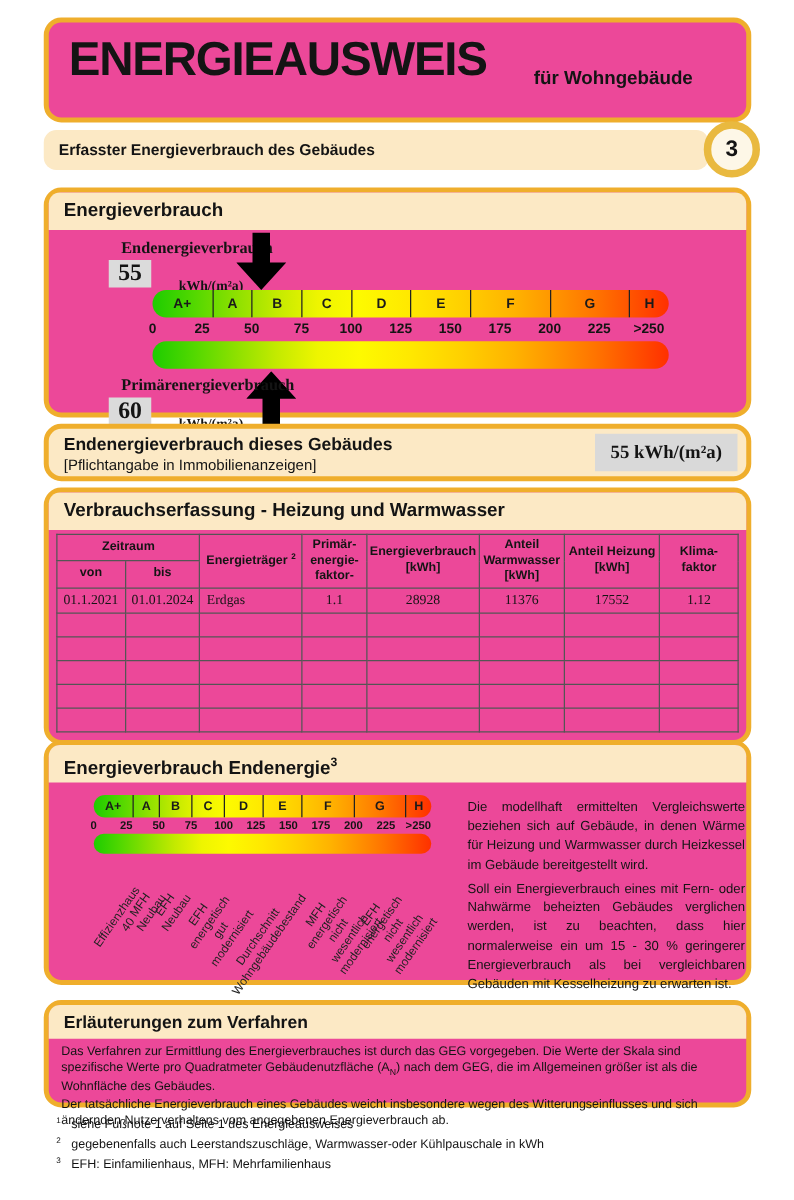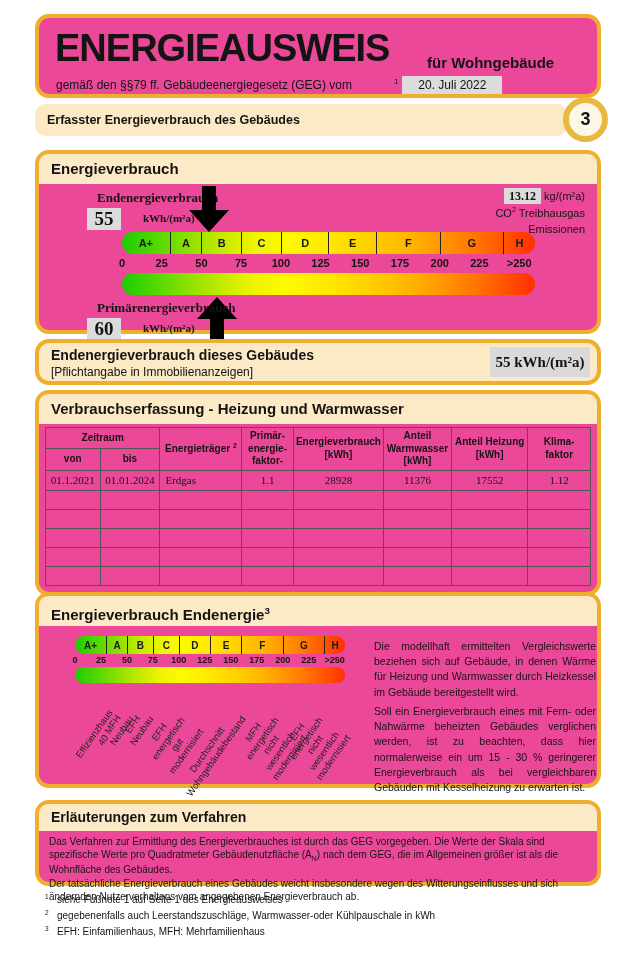--- a/index.html
+++ b/index.html
@@ -26,38 +26,38 @@
   #date-box{display:inline-block;background:var(--graybox);padding:2px 16px;font-size:12px;margin-left:4px;min-width:100px;text-align:center;}
 
   
   #banner{position:absolute;left:35px;top:104px;width:532px;height:32px;background:var(--peach);border-radius:10px;display:flex;align-items:center;padding-left:12px;font-weight:bold;font-size:12.5px;}
   #page-circle{position:absolute;left:563px;top:97px;width:45px;height:45px;border-radius:50%;border:6px solid #E9B93F;background:#FDF7E7;display:flex;align-items:center;justify-content:center;font-size:18px;font-weight:bold;}
 
   
   #energy-box{top:150px;height:184px;}
   .marker-label{position:absolute;font-family:"Liberation Serif",serif;font-weight:bold;font-size:13px;}
   .val-box{position:absolute;width:34px;height:22px;background:var(--graybox);font-family:"Liberation Serif",serif;font-weight:bold;font-size:19px;text-align:center;line-height:22px;}
-  .unit-lbl{position:absolute;font-family:"Liberation Serif",serif;font-weight:bold;font-size:11px;}
+  .unit-lbl{position:absolute;font-family:"Liberation Serif",serif;font-weight:bold;font-size:11px;margin-top:11px;}
   .arrow{position:absolute;width:40px;height:46px;}
   .arrow svg{display:block;}
   #scale-wrap{position:absolute;left:83px;top:78px;width:413px;}
   .seg-bar{display:flex;height:22px;border-radius:11px;overflow:hidden;background:var(--scalegrad);}
   .seg{display:flex;align-items:center;justify-content:center;font-size:11px;font-weight:bold;color:#1a1a1a;}
   .seg + .seg{border-left:1.5px solid #222;}
   .tick-row{position:relative;height:19px;}
   .tick{position:absolute;top:3px;transform:translateX(-50%);font-size:11px;font-weight:bold;white-space:nowrap;}
   .grad-bar{height:22px;border-radius:11px;background:var(--scalegrad);}
   #co2-block{position:absolute;right:12px;top:34px;text-align:right;font-size:11px;line-height:1.45;}
   #co2-value{background:var(--graybox);font-family:"Liberation Serif",serif;font-weight:bold;font-size:12px;padding:1px 5px;}
 
   
   #endenergy-box{top:339px;height:46px;background:var(--peach);}
   #endenergy-title{position:absolute;left:12px;top:4px;font-size:14px;font-weight:bold;}
   #endenergy-sub{position:absolute;left:12px;top:22px;font-size:12px;}
-  #endenergy-value{position:absolute;right:7px;top:4px;width:100px;height:30px;background:#D9D9D9;font-family:"Liberation Serif",serif;font-weight:bold;font-size:15px;text-align:center;line-height:30px;}
+  #endenergy-value{position:absolute;right:7px;top:4px;width:114px;height:30px;background:#D9D9D9;font-family:"Liberation Serif",serif;font-weight:bold;font-size:15px;text-align:center;line-height:30px;}
 
   
   #consumption-box{top:390px;height:206px;}
   #consumption-table{border-collapse:collapse;margin:3px 6px 0 6px;width:calc(100% - 12px);font-size:10px;}
   #consumption-table th{border:1px solid var(--tborder);font-weight:bold;text-align:center;padding:2px 1px;line-height:1.25;white-space:pre-line;vertical-align:middle;}
   #consumption-table td{border:1px solid var(--tborder);height:20px;font-family:"Liberation Serif",serif;font-size:11px;text-align:center;padding:1px 2px;}
   #consumption-table td.c2{text-align:left;padding-left:5px;}
   #consumption-table tr.empty-row td{height:19px;}
 
   
@@ -85,23 +85,20 @@
   .fn-line sup{display:inline-block;width:12px;}
 </style>
 </head>
 <body>
 
 <div class="page">
 
   <div class="gbox" id="header-box">
     <div id="main-title">ENERGIEAUSWEIS</div>
     <div id="for-building">für Wohngebäude</div>
-    <div id="law-row">
-      <span>gemäß den §§79 ff. Gebäudeenergiegesetz (GEG) vom</span><sup id="law-sup">1</sup><span id="date-box">20. Juli 2022</span>
-    </div>
   </div>
 
   <div id="banner">
     <span>Erfasster Energieverbrauch des Gebäudes</span>
   </div>
   <div id="page-circle">
     <span>3</span>
   </div>
 
   <div class="gbox" id="energy-box">
@@ -148,31 +145,20 @@
     <div class="arrow" id="primary-energy-arrow" style="top: 143px; left: 158.308px;">
       <svg width="40" height="46" viewBox="0 0 40 46">
           <path d="M20 0 L40 22 h-13 v24 h-14 v-24 H0 Z" fill="#000"></path>
         </svg>
     </div>
 
     <div class="marker-label" style="left:58px;top:146px;">Primärenergieverbrauch</div>
     <div class="val-box" style="left:48px;top:164px;">60</div>
     <div class="unit-lbl" style="left:104px;top:168px;">kWh/(m²a)</div>
 
-    <div id="co2-block">
-      <div>
-        <span id="co2-value">13.12</span>
-        <span>kg/(m²a)</span>
-      </div>
-      <div>
-        <span>CO</span><sup>2</sup>
-        <span>Treibhausgas</span>
-      </div>
-      <div>Emissionen</div>
-    </div>
   </div>
 
   <div class="gbox" id="endenergy-box">
     <div id="endenergy-title">Endenergieverbrauch dieses Gebäudes</div>
     <div id="endenergy-sub">[Pflichtangabe in Immobilienanzeigen]</div>
     <div id="endenergy-value">55 kWh/(m²a)</div>
   </div>
 
   <div class="gbox" id="consumption-box">
     <div class="box-header">Verbrauchserfassung - Heizung und Warmwasser</div>

